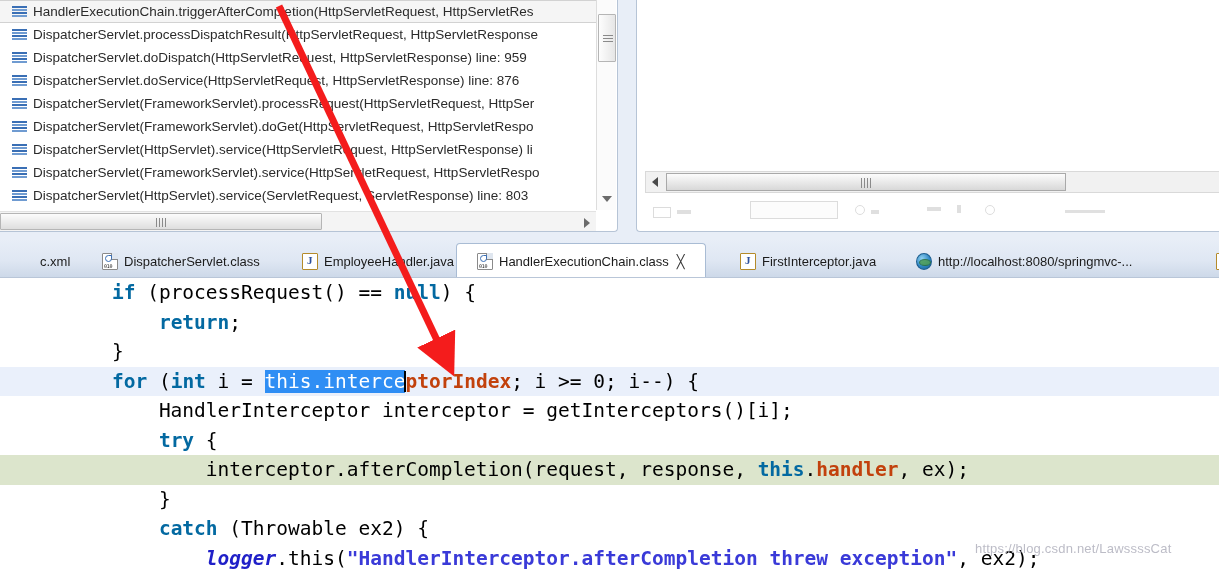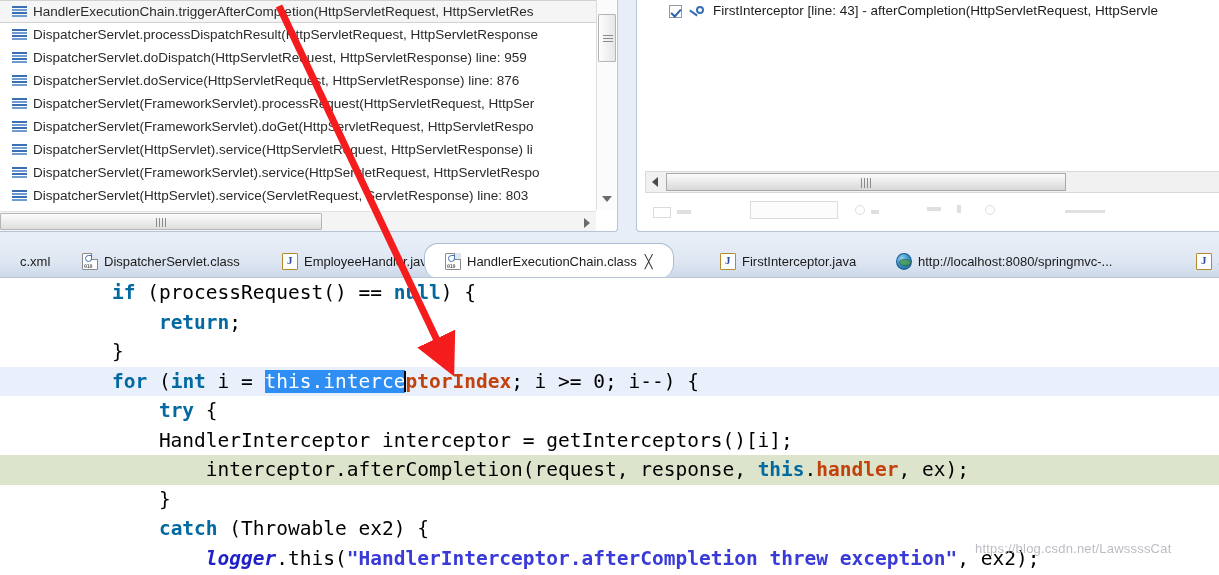--- a/index.html
+++ b/index.html
@@ -96,21 +96,21 @@
   .bp-ghost .g6 { position:absolute; left:282px; top:8px; width:14px; height:4px; background:#555; }
   .bp-ghost .g7 { position:absolute; left:312px; top:6px; width:4px; height:8px; background:#555; }
   .bp-ghost .g8 { position:absolute; left:340px; top:6px; width:10px; height:10px; border:1px solid #444; border-radius:50%; }
   .bp-ghost .g9 { position:absolute; left:420px; top:11px; width:40px; height:3px; background:#555; }
 
   
   .tabbar { position:absolute; left:0; top:239px; width:1219px; height:39px;
     background:linear-gradient(to bottom,#e8eef7 0%,#dfe7f3 55%,#ccd8e8 100%); }
   .tabbar .bottomline { position:absolute; left:0; bottom:0; width:100%; height:1px; background:#b9c6d8; }
   .tab { position:absolute; top:5px; height:34px; display:flex; align-items:center;
-    padding:0 20px; white-space:nowrap; font-size:13px; color:#1b1b1b; }
+    padding:0 20px; white-space:nowrap; font-size:13px; color:#1b1b1b;margin-left:20px; }
   .tab.active { background:#ffffff; border:1px solid #a9bcd4; border-bottom:none;
     border-radius:4px 4px 0 0; top:4px; height:35px; }
   .tab .ticon { width:16px; height:17px; flex:none; margin-right:6px; position:relative; }
   
   .ic-class { background:#ffffff; border:1px solid #8a8a8a; border-radius:1px 3px 1px 1px; }
   .ic-class::before { content:""; position:absolute; right:-1px; top:-1px; width:6px; height:6px;
      background:#dfe6ef; border-left:1px solid #8a8a8a; border-bottom:1px solid #8a8a8a; }
   .ic-class::after { content:"010"; position:absolute; left:1px; bottom:0px; font-size:5px;
      font-family:"DejaVu Sans Mono", monospace; color:#222; letter-spacing:-0.3px;}
   .ic-class .curl { position:absolute; left:2px; top:1px; width:7px; height:7px; border:1.5px solid #3a6fb5;
@@ -248,30 +248,20 @@
 
       <div class="hscroll">
         <div class="thumb">
           <div class="grip"></div>
         </div>
         <div class="arrow-right"></div>
       </div>
     </div>
 
     <div class="bp-panel">
-      <div id="bp-list">
-          <div class="bp-row">
-            <span class="bp-check"></span>
-            <span class="bp-key">
-              <span class="ring"></span>
-              <span class="stem"></span>
-            </span>
-            <span class="bp-text">FirstInterceptor [line: 43] - afterCompletion(HttpServletRequest, HttpServle</span>
-          </div>
-        </div>
 
       <div class="bp-hscroll">
         <div class="arrow-left"></div>
         <div class="thumb">
           <div class="grip"></div>
         </div>
       </div>
 
       <div class="bp-ghost">
         <span class="g1"></span>
@@ -295,21 +285,21 @@
         <div class="tab" style="left: 62px;">
           <span class="ticon ic-class">
             <span class="curl"></span>
           </span>
           <span>DispatcherServlet.class</span>
         </div>
         <div class="tab" style="left: 262px;">
           <span class="ticon ic-java"></span>
           <span>EmployeeHandler.java</span>
         </div>
-        <div class="tab active" style="left: 424px; border-radius: 14px;">
+        <div class="tab active" style="left: 436px;">
           <span class="ticon ic-class">
             <span class="curl"></span>
           </span>
           <span>HandlerExecutionChain.class</span>
           <span class="tab-close">╳</span>
         </div>
         <div class="tab" style="left: 700px;">
           <span class="ticon ic-java"></span>
           <span>FirstInterceptor.java</span>
         </div>
@@ -324,22 +314,22 @@
       </div>
     <div class="bottomline"></div>
   </div>
 
   <div class="editor">
     <div id="code-host">
         <div class="code-line"><span>        </span><span class="kw">if</span><span> (processRequest() == </span><span class="kw">null</span><span>) {</span></div>
         <div class="code-line"><span>            </span><span class="kw">return</span><span>;</span></div>
         <div class="code-line"><span>        }</span></div>
         <div class="code-line hl-current"><span>        </span><span class="kw">for</span><span> (</span><span class="kw">int</span><span> i = </span><span class="sel">this.interce</span><span class="caret"></span><span class="fld">ptorIndex</span><span>; i &gt;= </span><span>0</span><span>; i--) {</span></div>
+        <div class="code-line"><span>            HandlerInterceptor interceptor = getInterceptors()[i];</span></div>
         <div class="code-line"><span>            </span><span class="kw">try</span><span> {</span></div>
-        <div class="code-line"><span>            HandlerInterceptor interceptor = getInterceptors()[i];</span></div>
         <div class="code-line hl-green"><span>                interceptor.afterCompletion(request, response, </span><span class="kw">this</span><span>.</span><span class="fld">handler</span><span>, ex);</span></div>
         <div class="code-line"><span>            }</span></div>
         <div class="code-line"><span>            </span><span class="kw">catch</span><span> (Throwable ex2) {</span></div>
         <div class="code-line"><span>                </span><span class="stat">logger</span><span>.this(</span><span class="str">"HandlerInterceptor.afterCompletion threw exception"</span><span>, ex2);</span></div>
         <div class="code-line"></div>
       </div>
   </div>
 
   <svg class="arrow-svg" viewBox="0 0 1219 575">
     <defs>

